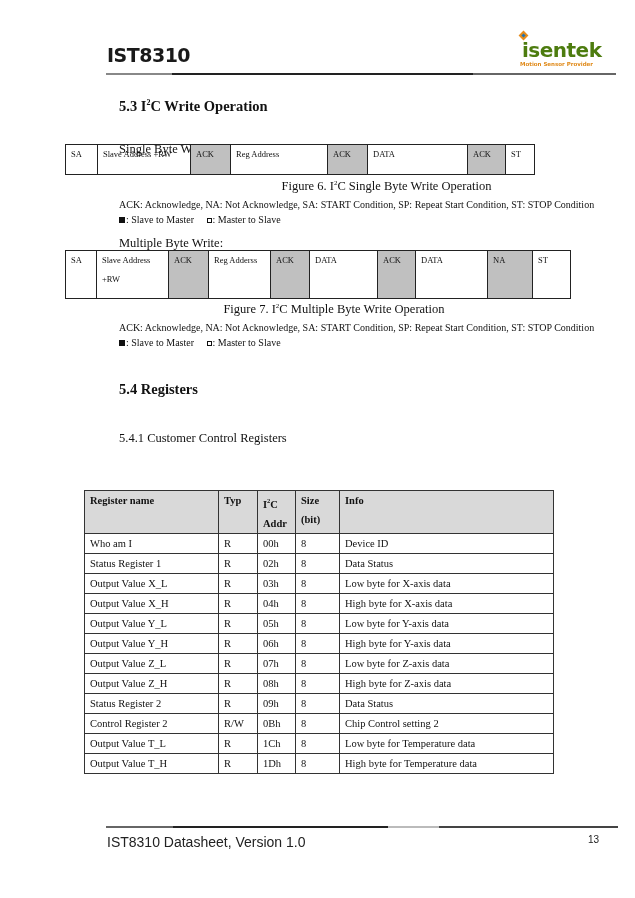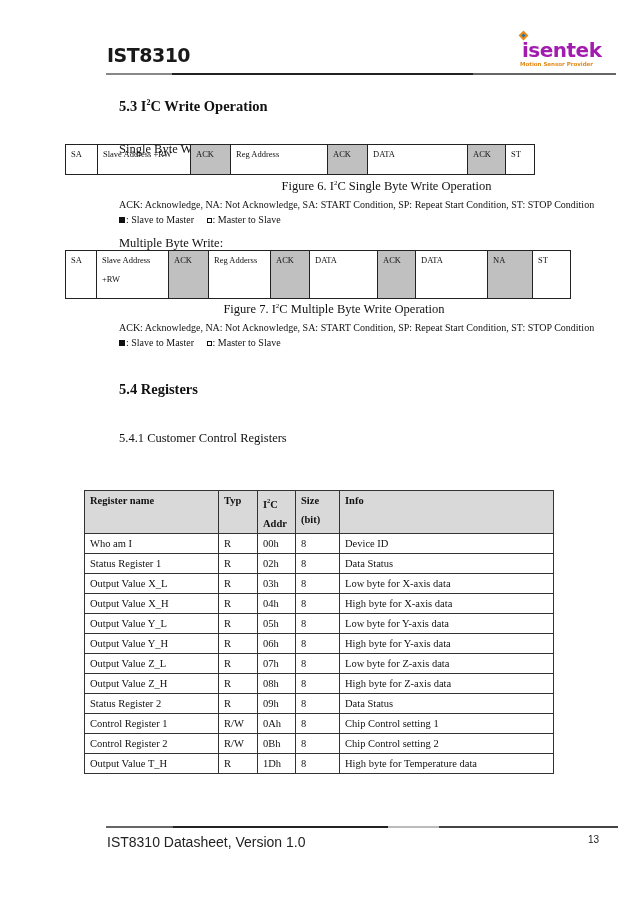--- a/index.html
+++ b/index.html
@@ -1,21 +1,21 @@
 <!DOCTYPE html>
 <html><head>
 <meta charset="utf-8">
 <style>
   html, body { margin: 0; padding: 0; background: #ffffff; }
   body { width: 635px; height: 898px; position: relative; overflow: hidden; font-family: "Liberation Serif", serif; color: #111; }
   .abs { position: absolute; margin-left: 44px; }
   .hdr-title { left: 63px; top: 44px; font-family: "DejaVu Sans", sans-serif; font-weight: bold; font-size: 19px; letter-spacing: -0.5px; color: #1a1a1a; }
   .hdr-line { left: 62px; top: 73px; width: 510px; height: 2px; background: linear-gradient(to right, #888 0%, #888 13%, #222 13%, #222 72%, #666 72%, #666 100%); }
   .logo { left: 470px; top: 30px; width: 110px; height: 40px; }
-  .logo-text { position: absolute; left: 8px; top: 8px; font-family: "DejaVu Sans", sans-serif; font-weight: bold; font-size: 20px; color: #a21caf; letter-spacing: -0.5px; }
+  .logo-text { position: absolute; left: 8px; top: 8px; font-family: "DejaVu Sans", sans-serif; font-weight: bold; font-size: 20px; color: #4d7c0f; letter-spacing: -0.5px; }
   .logo-sub { position: absolute; left: 6px; top: 31px; font-family: "DejaVu Sans", sans-serif; font-weight: bold; font-size: 5.5px; color: #e08a1a; white-space: nowrap; }
   .logo-diamond { position: absolute; left: 6px; top: 2px; width: 7px; height: 7px; background: #e58c1c; transform: rotate(45deg); }
   .logo-diamond::after { content: ""; position: absolute; left: 2px; top: 2px; width: 3px; height: 3px; background: #1c73b8; }
 
   .h2 { font-weight: bold; font-size: 14.5px; }
   .h2 sup { font-size: 8px; }
   .label { font-size: 12.5px; }
   .fig-cap { font-size: 12.5px; }
   .fig-cap sup { font-size: 7px; }
   .note { font-size: 10px; white-space: nowrap; }
@@ -206,34 +206,34 @@
         <td>High byte for Z-axis data</td>
       </tr>
       <tr>
         <td>Status Register 2</td>
         <td>R</td>
         <td>09h</td>
         <td>8</td>
         <td>Data Status</td>
       </tr>
       <tr>
-        <td>Control Register 1</td>
-        <td>R/W</td>
-        <td>0Ah</td>
-        <td>8</td>
-        <td>Chip Control setting 1</td>
-      </tr>
-      <tr>
         <td>Control Register 2</td>
         <td>R/W</td>
         <td>0Bh</td>
         <td>8</td>
         <td>Chip Control setting 2</td>
       </tr>
       <tr>
+        <td>Output Value T_L</td>
+        <td>R</td>
+        <td>1Ch</td>
+        <td>8</td>
+        <td>Low byte for Temperature data</td>
+      </tr>
+      <tr>
         <td>Output Value T_H</td>
         <td>R</td>
         <td>1Dh</td>
         <td>8</td>
         <td>High byte for Temperature data</td>
       </tr>
     </tbody>
 </table>
 
 <div class="abs ftr-line"></div>

